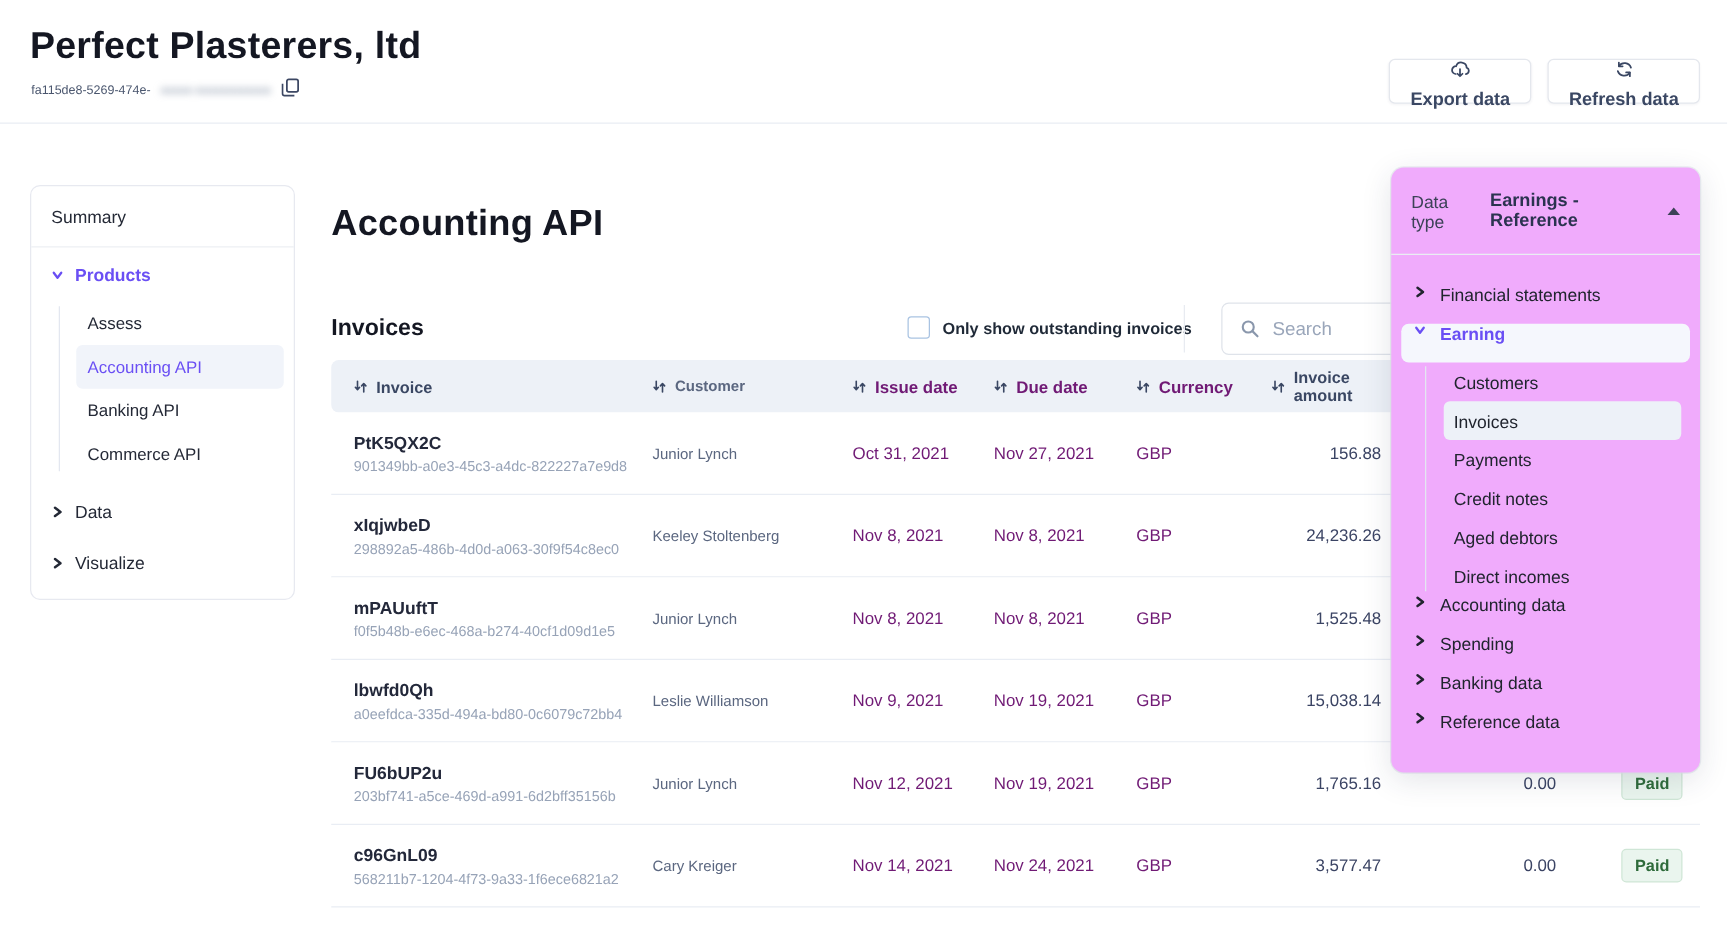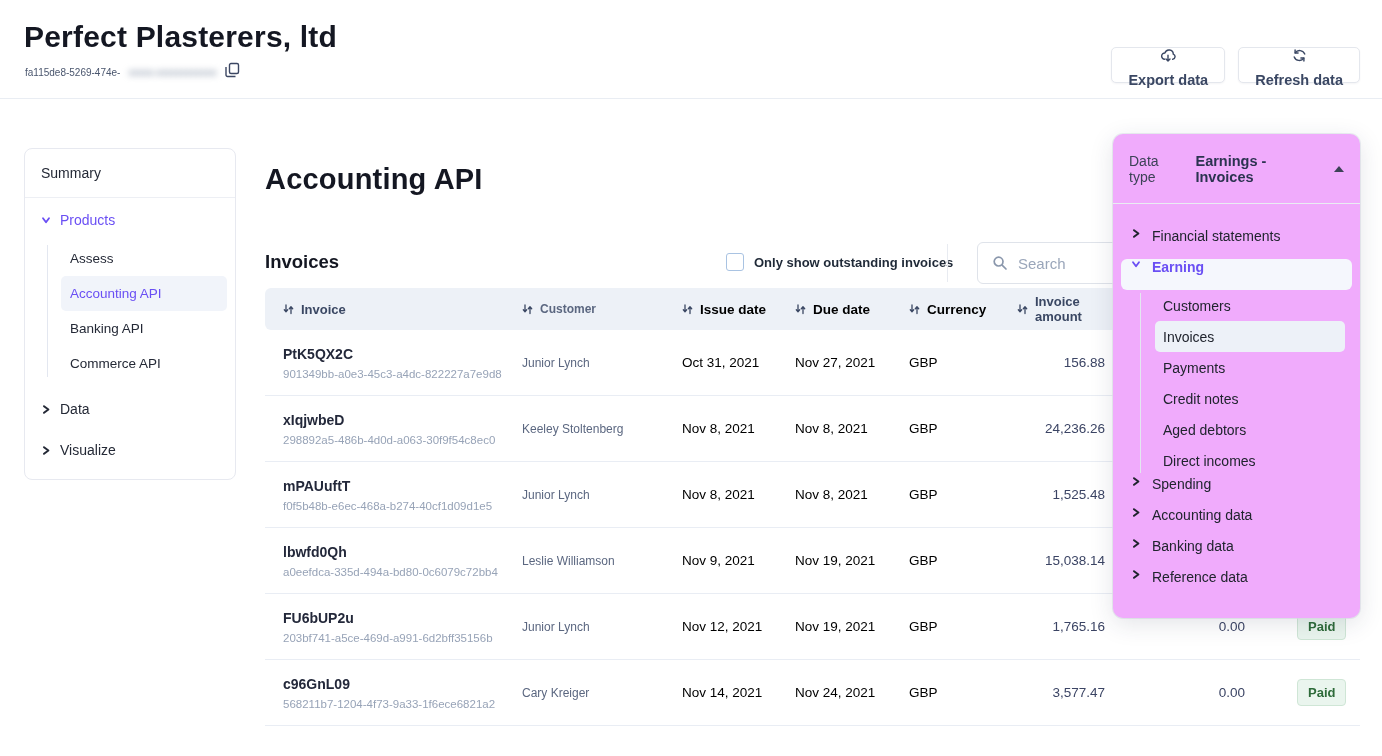--- a/index.html
+++ b/index.html
@@ -28,21 +28,21 @@
         font-family:inherit;font-size:14.5px;font-weight:700;color:#3A4763;cursor:pointer;flex-direction:column;}
   .header-divider{position:absolute;left:0;top:98px;width:1382px;height:1px;background:var(--line);}
 
   
   .sidebar{position:absolute;left:24px;top:148px;width:212px;background:#fff;border:1px solid #E7E9F0;
            border-radius:8px;padding-bottom:10px;font-size:14px;}
   .side-summary{padding:16px;color:#242936;cursor:pointer;}
   .side-sep{height:1px;background:#EDEFF4;margin:0;}
   .side-group{display:flex;align-items:center;gap:9px;padding:14px 16px 11px;cursor:pointer;color:#242936;}
   .side-group .chev{display:flex;width:10px;color:#242936;}
-  .side-group.expanded{color:var(--accent);font-weight:400;}
+  .side-group.expanded{color:var(--accent);font-weight:700;}
   .side-group.expanded .chev{color:var(--accent);}
   .side-sublist{position:relative;margin:2px 8px 6px 36px;}
   .side-sublist:before{content:"";position:absolute;left:-14px;top:4px;bottom:4px;width:1px;background:#E3E7F0;}
   .side-subitem{padding:10px 0 10px 9px;border-radius:5px;color:#242936;cursor:pointer;font-size:13.5px;}
   .side-subitem.active{background:#F1F4FA;color:var(--accent);font-weight:500;}
 
   
   .main{position:absolute;left:265px;top:148px;width:1095px;}
   .page-title{font-size:29px;font-weight:800;color:#141722;margin-top:15px;letter-spacing:.2px;}
   .controls{position:relative;height:42px;margin-top:46px;}
@@ -61,21 +61,21 @@
   .t-head,.t-row{display:grid;grid-template-columns:240px 160px 115px 115px 95px 123px 140px 107px;align-items:center;}
   .t-head{height:42px;background:var(--table-head-bg);border-radius:6px;}
   .th{display:flex;align-items:center;gap:7px;font-size:13px;font-weight:600;color:#3A4763;cursor:pointer;}
   .th .sort{display:flex;color:#3A4763;}
   .t-row{height:66px;border-bottom:1px solid #E9EDF4;cursor:pointer;background:#fff;}
   .c-invoice{padding-left:18px;}
   .c-customer{padding-left:17px;font-size:12px;color:#5B6780;}
   .c-issue{padding-left:17px;}
   .c-due{padding-left:15px;}
   .c-curr{padding-left:14px;}
-  .c-date,.c-issue,.c-due,.c-curr{font-size:13.5px;color:#000000;}
+  .c-date,.c-issue,.c-due,.c-curr{font-size:13.5px;color:#701a75;}
   .c-amount,.c-amountdue{font-size:13.5px;color:#3B4464;text-align:right;padding-right:8px;}
   .inv-name{font-size:14px;font-weight:800;color:#23283A;margin-bottom:6px;}
   .inv-id{font-size:11.5px;color:#97A3B7;}
   .c-status{padding-left:44px;}
   .badge-paid{display:inline-block;padding:5px 10px;background:var(--paid-bg);border:1px solid var(--paid-border);
               border-radius:4px;font-size:13px;font-weight:800;color:var(--paid-text);}
 
   
   .dropdown{position:absolute;left:1113px;top:134px;width:247px;background:#f0abfc;border-radius:10px;z-index:10;
             box-shadow:0 6px 24px rgba(40,50,80,.13),0 0 0 1px rgba(230,233,240,.7);padding-bottom:18px;}
@@ -324,21 +324,21 @@
             <div class="c-amountdue">0.00</div>
             <div class="c-status"><span class="badge-paid">Paid</span></div>
           </div>
         </div>
     </div>
   </main>
 
   <aside class="dropdown">
     <div class="dd-head">
       <span class="dd-label">Data type</span>
-      <span class="dd-selected">Earnings - Invoices</span>
+      <span class="dd-selected">Earnings - Reference</span>
       <i class="caret-up"></i>
     </div>
     <div class="dd-menu" id="ddmenu">
         <div class="dd-item">
           <div class="chev" style="display: flex;">
             <svg width="10" height="11" viewBox="0 0 10 11" fill="none" stroke="currentColor" stroke-width="2" stroke-linecap="round" stroke-linejoin="round">
               <polyline points="3,2.2 7.4,5.5 3,8.8"></polyline>
             </svg>
           </div>
           <div>Financial statements</div>
@@ -358,36 +358,36 @@
           <div class="dd-subitem">Credit notes</div>
           <div class="dd-subitem">Aged debtors</div>
           <div class="dd-subitem">Direct incomes</div>
         </div>
         <div class="dd-item">
           <div class="chev" style="display: flex;">
             <svg width="10" height="11" viewBox="0 0 10 11" fill="none" stroke="currentColor" stroke-width="2" stroke-linecap="round" stroke-linejoin="round">
               <polyline points="3,2.2 7.4,5.5 3,8.8"></polyline>
             </svg>
           </div>
+          <div>Accounting data</div>
+        </div>
+        <div class="dd-item">
+          <div class="chev" style="display: flex;">
+            <svg width="10" height="11" viewBox="0 0 10 11" fill="none" stroke="currentColor" stroke-width="2" stroke-linecap="round" stroke-linejoin="round">
+              <polyline points="3,2.2 7.4,5.5 3,8.8"></polyline>
+            </svg>
+          </div>
           <div>Spending</div>
         </div>
         <div class="dd-item">
           <div class="chev" style="display: flex;">
             <svg width="10" height="11" viewBox="0 0 10 11" fill="none" stroke="currentColor" stroke-width="2" stroke-linecap="round" stroke-linejoin="round">
               <polyline points="3,2.2 7.4,5.5 3,8.8"></polyline>
             </svg>
           </div>
-          <div>Accounting data</div>
-        </div>
-        <div class="dd-item">
-          <div class="chev" style="display: flex;">
-            <svg width="10" height="11" viewBox="0 0 10 11" fill="none" stroke="currentColor" stroke-width="2" stroke-linecap="round" stroke-linejoin="round">
-              <polyline points="3,2.2 7.4,5.5 3,8.8"></polyline>
-            </svg>
-          </div>
           <div>Banking data</div>
         </div>
         <div class="dd-item">
           <div class="chev" style="display: flex;">
             <svg width="10" height="11" viewBox="0 0 10 11" fill="none" stroke="currentColor" stroke-width="2" stroke-linecap="round" stroke-linejoin="round">
               <polyline points="3,2.2 7.4,5.5 3,8.8"></polyline>
             </svg>
           </div>
           <div>Reference data</div>
         </div>

